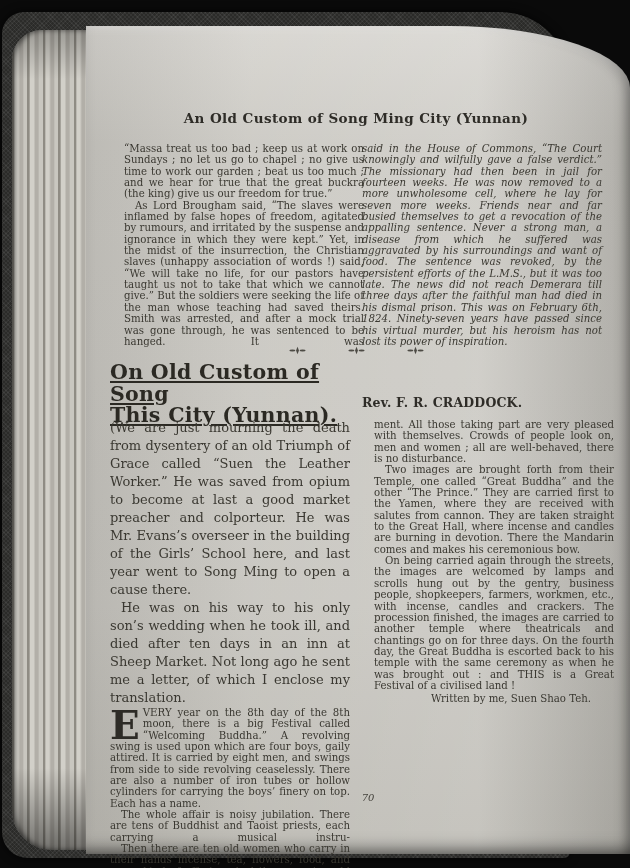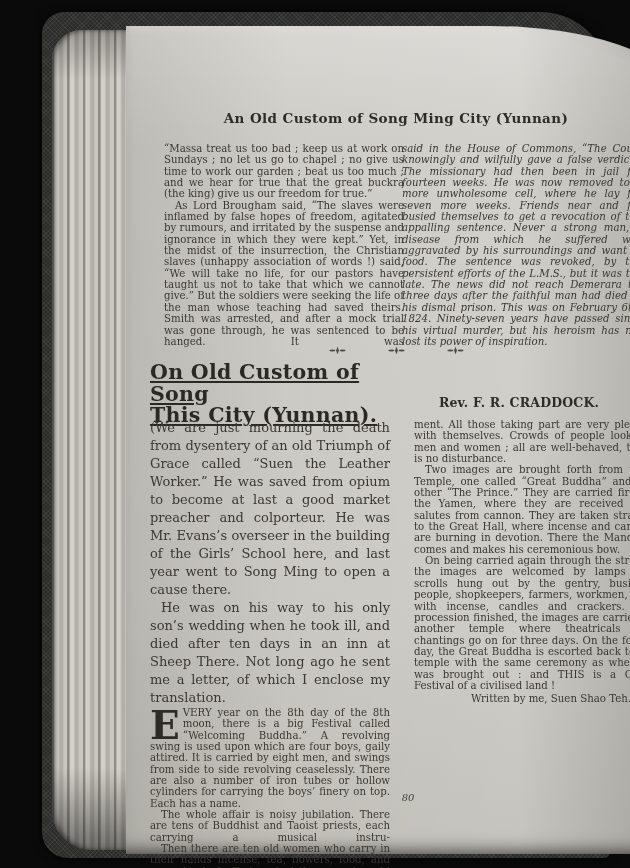--- a/index.html
+++ b/index.html
@@ -2,21 +2,21 @@
 <html><head>
 <meta charset="utf-8">
 <style>
   html,body{margin:0;padding:0;}
   body{
     width:630px;height:868px;overflow:hidden;
     background:#0a0a0a;
     font-family:"DejaVu Serif","Liberation Serif",serif;
     position:relative;
   }
-  .scene{position:absolute;inset:0;margin-left:40px;}
+  .scene{position:absolute;inset:0;}
   
   .cover{
     position:absolute;left:2px;top:12px;width:568px;height:846px;
     background-color:#2b2b29;
     background-image:
       repeating-linear-gradient(45deg, rgba(255,255,255,.06) 0 1px, transparent 1px 3px),
       repeating-linear-gradient(-45deg, rgba(255,255,255,.05) 0 1px, transparent 1px 3px);
     border-radius:22px 70px 6px 26px;
     box-shadow:0 0 10px rgba(0,0,0,.8);
   }
@@ -66,21 +66,21 @@
     display:flex;justify-content:center;gap:42px;align-items:center;
   }
   .article-title{
     position:absolute;left:24px;top:336px;width:270px;margin:0;
     font-size:20.5px;line-height:21.5px;font-weight:bold;color:#2b2923;
     letter-spacing:.3px;
   }
   .article-title span{display:block;text-decoration:underline;}
   .byline{
     position:absolute;left:276px;top:369px;width:234px;
-    text-align:center;font-weight:bold;font-size:12.5px;color:#2e2c27;
+    text-align:left;font-weight:bold;font-size:12.5px;color:#2e2c27;
     padding-right:4px;letter-spacing:.2px;
   }
   .sig{
     text-align:left;text-align-last:center;
     padding-left:34px;margin-top:2px !important;
   }
   .pagenum{
     position:absolute;left:252px;top:766px;width:60px;
     text-align:center;font-size:10px;font-style:italic;color:#44423c;
   }
@@ -132,29 +132,29 @@
     <h2 class="article-title">
       <span>On Old Custom of Song</span>
       <span>This City (Yunnan).</span>
     </h2>
 
     <div class="byline">Rev. F. R. CRADDOCK.</div>
 
     <div class="col c1s2 intro-and-body">
       <div class="intro">
         <p>(We are just mourning the death from dysentery of an old Triumph of Grace called “Suen the Leather Worker.” He was saved from opium to become at last a good market preacher and colporteur. He was Mr. Evans’s overseer in the building of the Girls’ School here, and last year went to Song Ming to open a cause there.</p>
-        <p class="indent">He was on his way to his only son’s wedding when he took ill, and died after ten days in an inn at Sheep There. Not long ago he sent me a letter, of which I enclose my translation.</p>
+        <p class="indent">He was on his way to his only son’s wedding when he took ill, and died after ten days in an inn at Sheep Market. Not long ago he sent me a letter, of which I enclose my translation.</p>
       </div>
       <p class="opening"><span class="dropcap">E</span><span>VERY year on the 8th day of the 8th moon, there is a big Festival called “Welcoming Buddha.” A revolving swing is used upon which are four boys, gaily attired. It is carried by eight men, and swings from side to side revolving ceaselessly. There are also a number of iron tubes or hollow cylinders for carrying the boys’ finery on top. Each has a name.</span></p>
       <p class="indent cont">The whole affair is noisy jubilation. There are tens of Buddhist and Taoist priests, each carrying a musical instru-</p>
       <p class="indent">Then there are ten old women who carry in their hands incense, tea, flowers, food, and every kind of offering. And there are ten old women wearing fine material who carry bamboo poles with banners upon which are inscribed “A mi to Buddha.”</p>
     </div>
 
     <div class="col c2s2">
       <p>ment. All those taking part are very pleased with themselves. Crowds of people look on, men and women ; all are well-behaved, there is no disturbance.</p>
       <p class="indent">Two images are brought forth from their Temple, one called “Great Buddha” and the other “The Prince.” They are carried first to the Yamen, where they are received with salutes from cannon. They are taken straight to the Great Hall, where incense and candles are burning in devotion. There the Mandarin comes and makes his ceremonious bow.</p>
       <p class="indent">On being carried again through the streets, the images are welcomed by lamps and scrolls hung out by the gentry, business people, shopkeepers, farmers, workmen, etc., with incense, candles and crackers. The procession finished, the images are carried to another temple where theatricals and chantings go on for three days. On the fourth day, the Great Buddha is escorted back to his temple with the same ceremony as when he was brought out : and THIS is a Great Festival of a civilised land !</p>
       <p class="sig">Written by me, Suen Shao Teh.</p>
     </div>
 
-    <div class="pagenum">80</div>
+    <div class="pagenum">70</div>
   </div>
 </div>
 
 </body></html>

